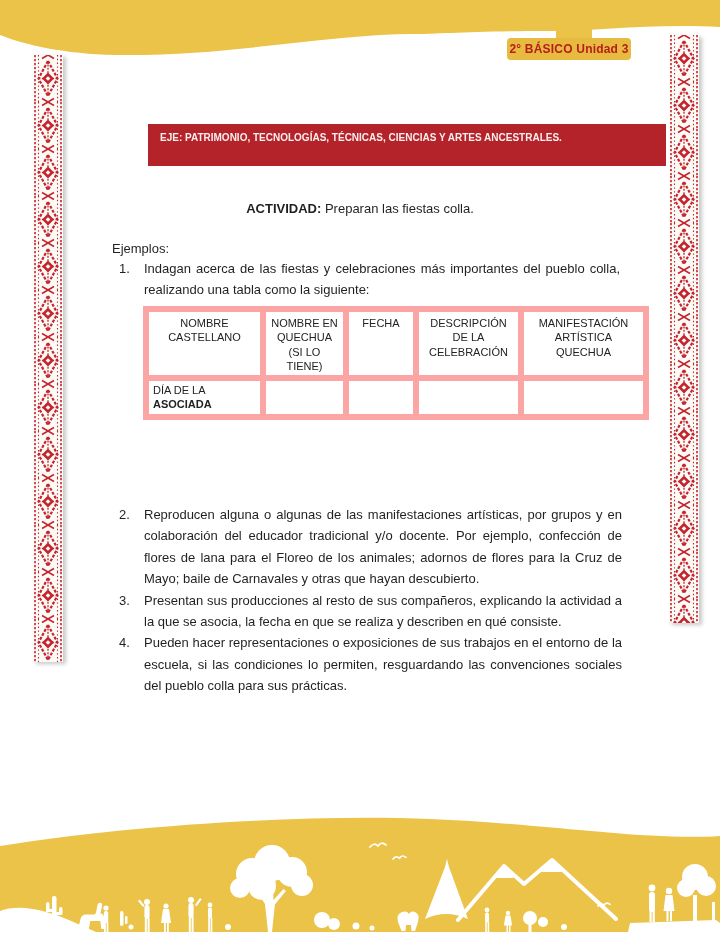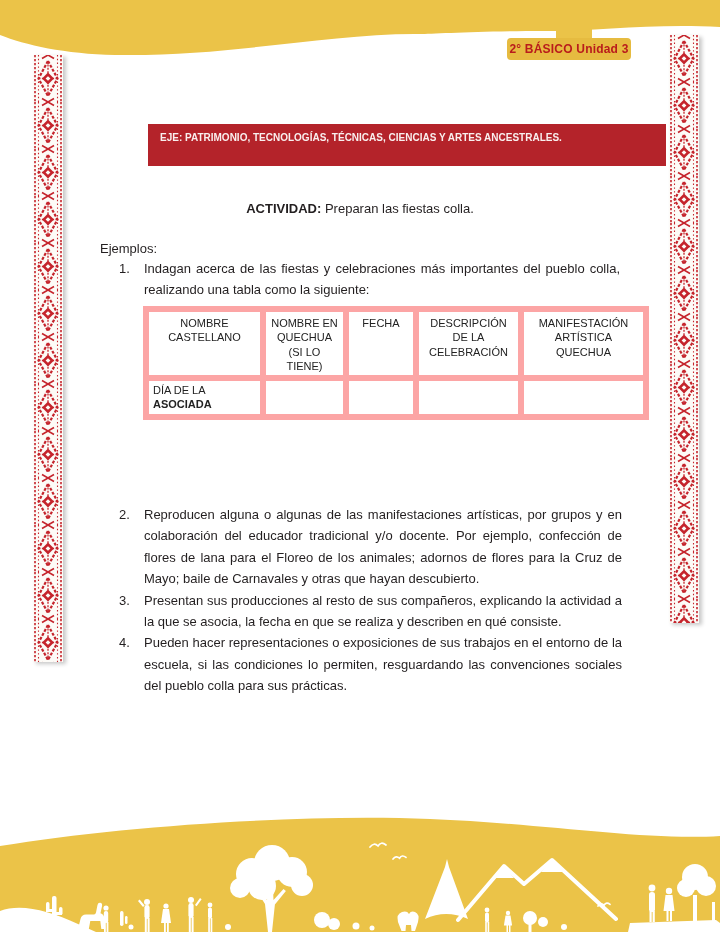--- a/index.html
+++ b/index.html
@@ -12,21 +12,21 @@
       color:#b91c1c;font-size:12px;font-weight:bold;text-align:center;line-height:22px;letter-spacing:.2px;}
   
   .strip{box-shadow:3px 2px 4px rgba(0,0,0,.22);background:#fdfbf7;}
   #strip-left{left:33px;top:55px;}
   #strip-right{left:669px;top:35px;}
   
   #page-title{left:100px;top:91px;width:518px;text-align:center;font-size:14.6px;font-weight:bold;}
   #eje-banner{left:100px;top:124px;width:518px;height:42px;background:#b4232a;box-sizing:border-box;
       padding:7px 12px;color:#f9efee;font-weight:bold;font-size:10px;line-height:1.3;margin-left:48px;}
   #activity-line{left:100px;top:201px;width:520px;font-size:13px;text-align:center;}
-  #examples-label{left:100px;top:241px;font-size:13px;}
+  #examples-label{left:112px;top:241px;font-size:13px;}
   #item1{left:119px;top:258px;width:501px;}
   .li{display:flex;font-size:13px;line-height:21.4px;}
   .li .num{width:25px;flex:none;}
   .li .litext{flex:1;text-align:justify;}
   #items-rest{left:119px;top:504px;width:503px;}
   
   #tablewrap{left:143px;top:306px;}
   table{border-collapse:collapse;table-layout:fixed;width:500px;font-size:11px;color:#222;}
   th,td{border:6px solid #fca5a5;padding:2px 4px;vertical-align:top;line-height:1.3;}
   th{font-weight:normal;text-align:center;padding-top:4px;}

